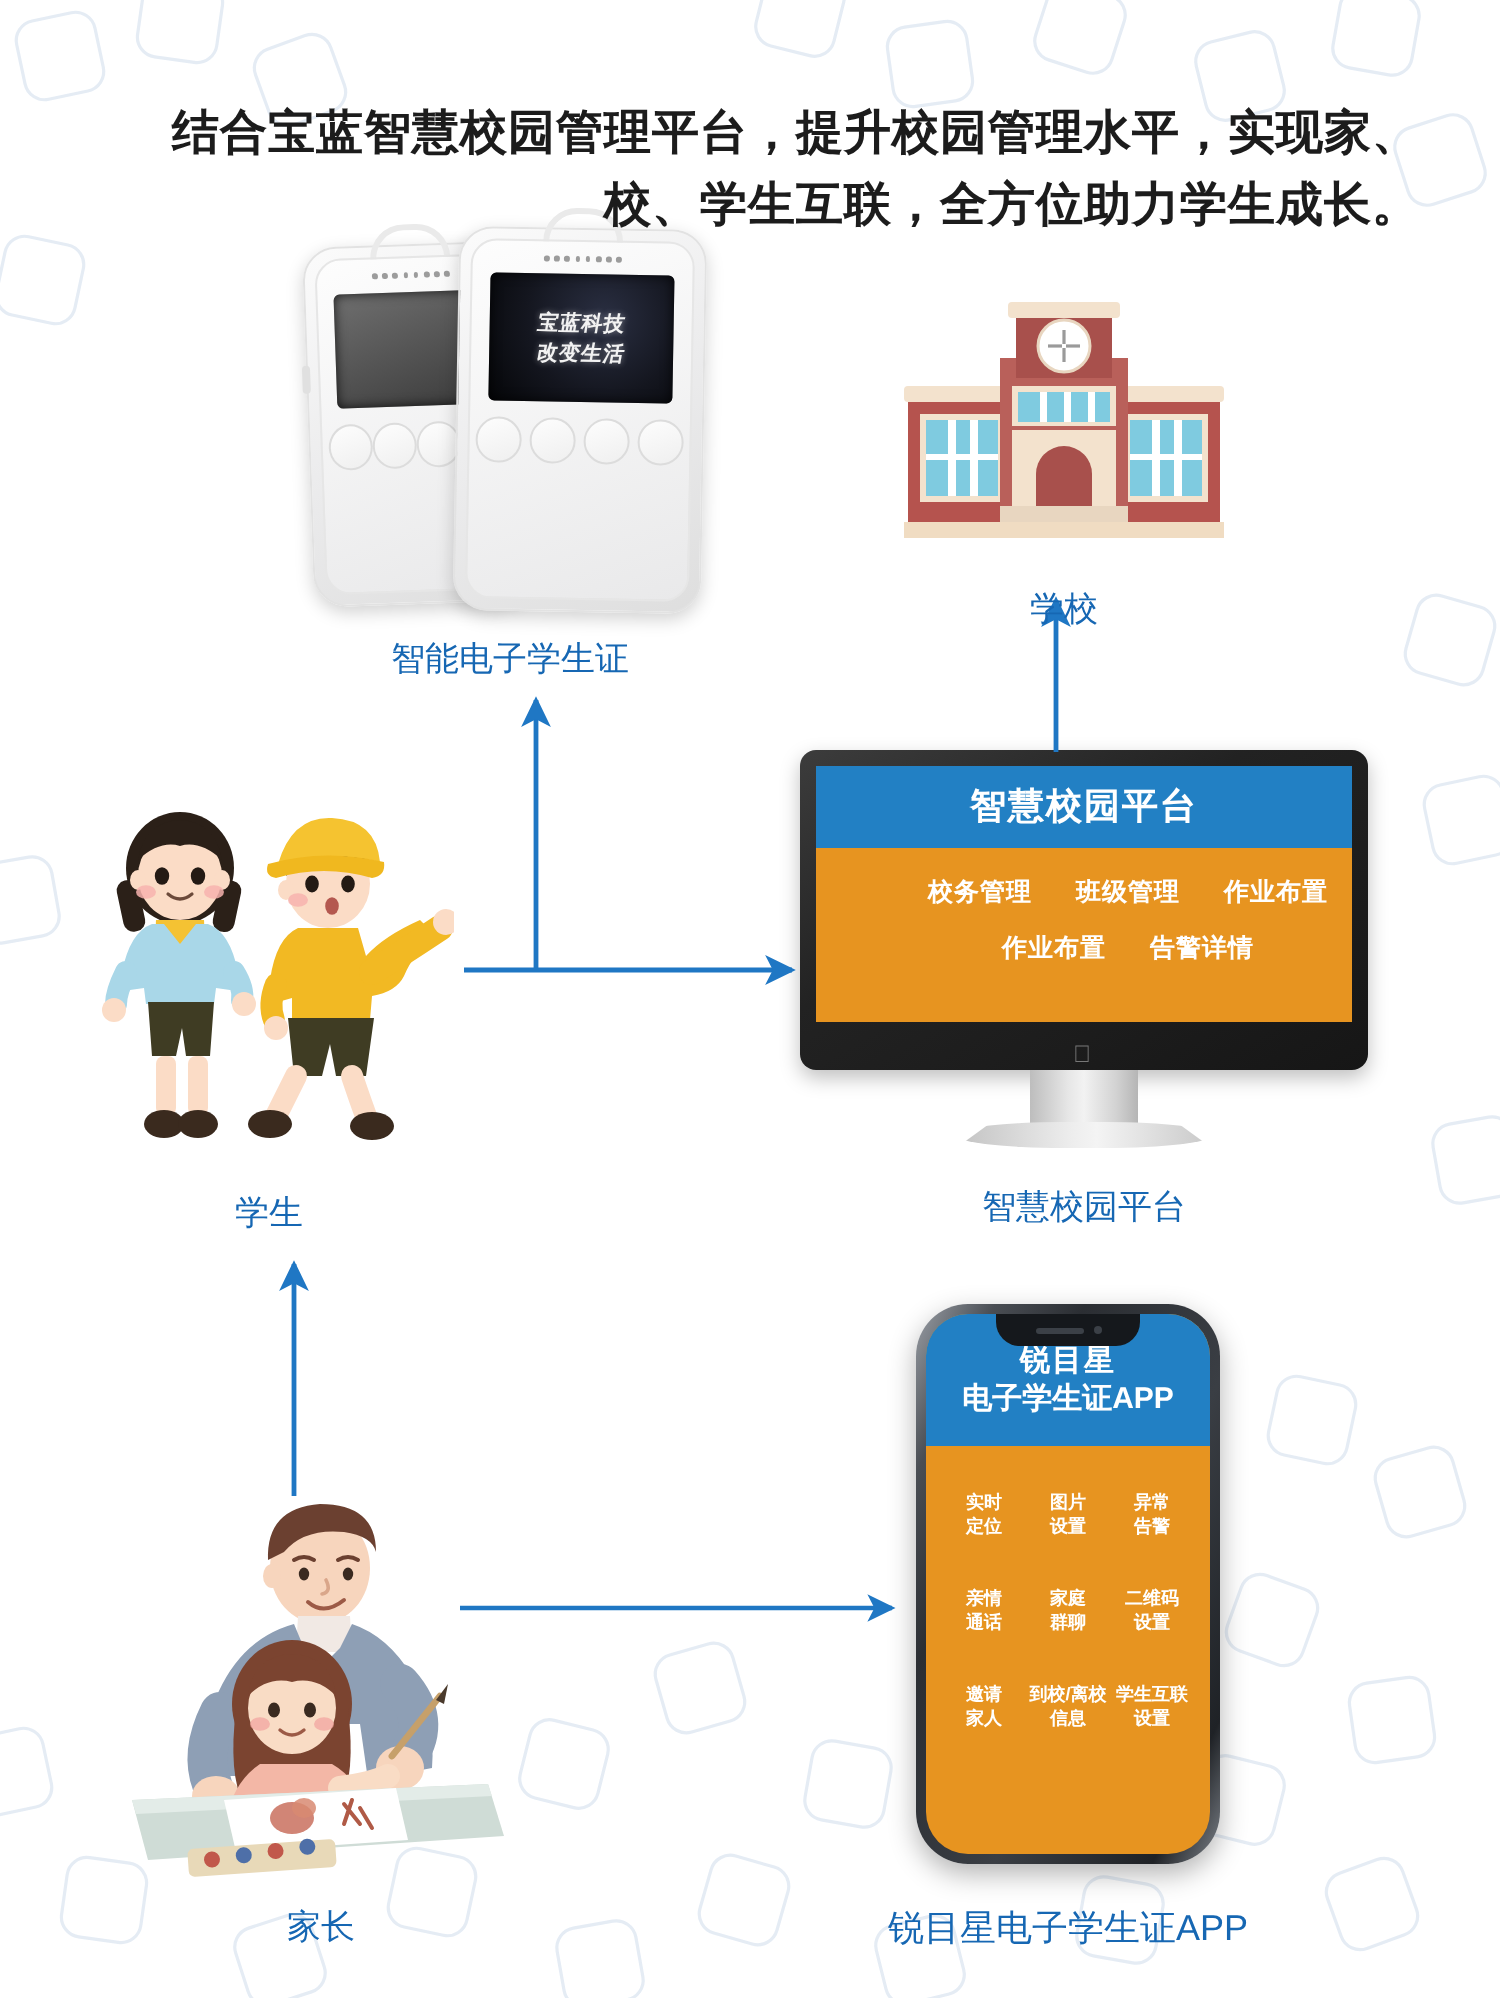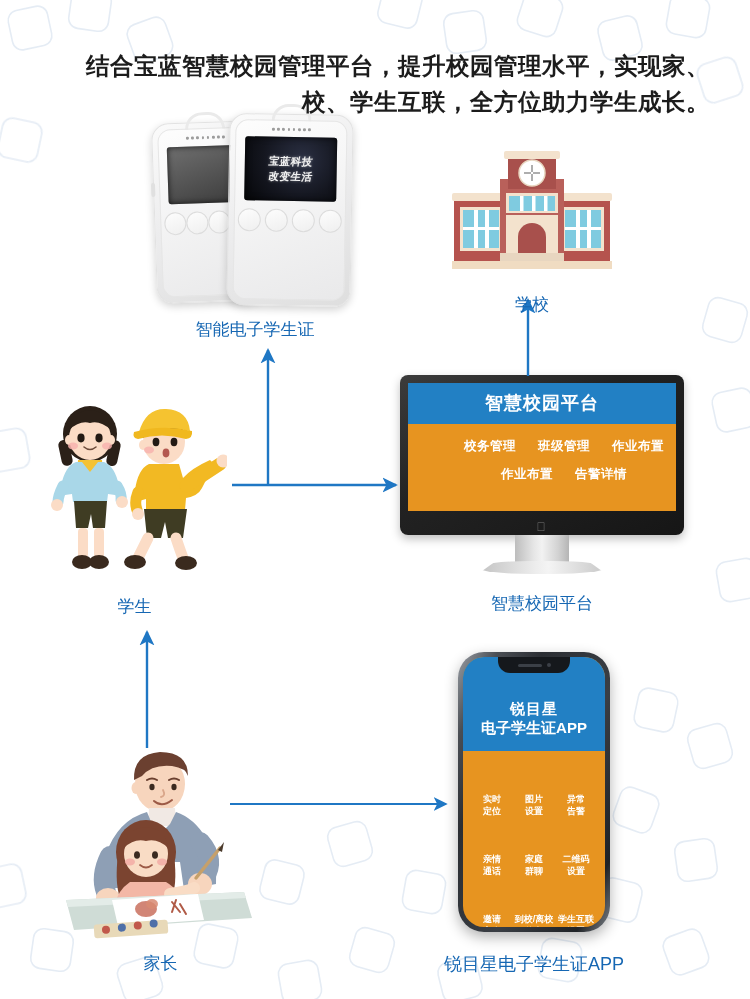--- a/index.html
+++ b/index.html
@@ -275,32 +275,31 @@
     align-items: center;
     justify-content: center;
     gap: 5px;
   }
   #phone-notch .grill { width: 24px; height: 3px; border-radius: 2px; background: #3b4047; }
   #phone-notch .cam { width: 4px; height: 4px; border-radius: 50%; background: #3b4047; }
   #phone-header {
     background: #2280c4;
     color: #fff;
     text-align: center;
-    padding: 42px 4px 14px;
+    padding: 14px 4px 14px;
     font-weight: 700;
     line-height: 19px;
   }
   #phone-header .l1 { font-size: 15px; display: block; letter-spacing: 1px; }
   #phone-header .l2 { font-size: 15px; display: block; letter-spacing: 0px; text-align: center; }
   #phone-grid {
     padding: 22px 8px 0;
     display: grid;
     grid-template-columns: repeat(3, 1fr);
-    row-gap: 36px;
-    margin-top: 20px;
+    row-gap: 24px;
   }
   .phone-cell {
     text-align: center;
     color: #fff;
     font-size: 9px;
     font-weight: 700;
     line-height: 12px;
   }
   .phone-cell span { display: block; white-space: nowrap; }
 </style>

